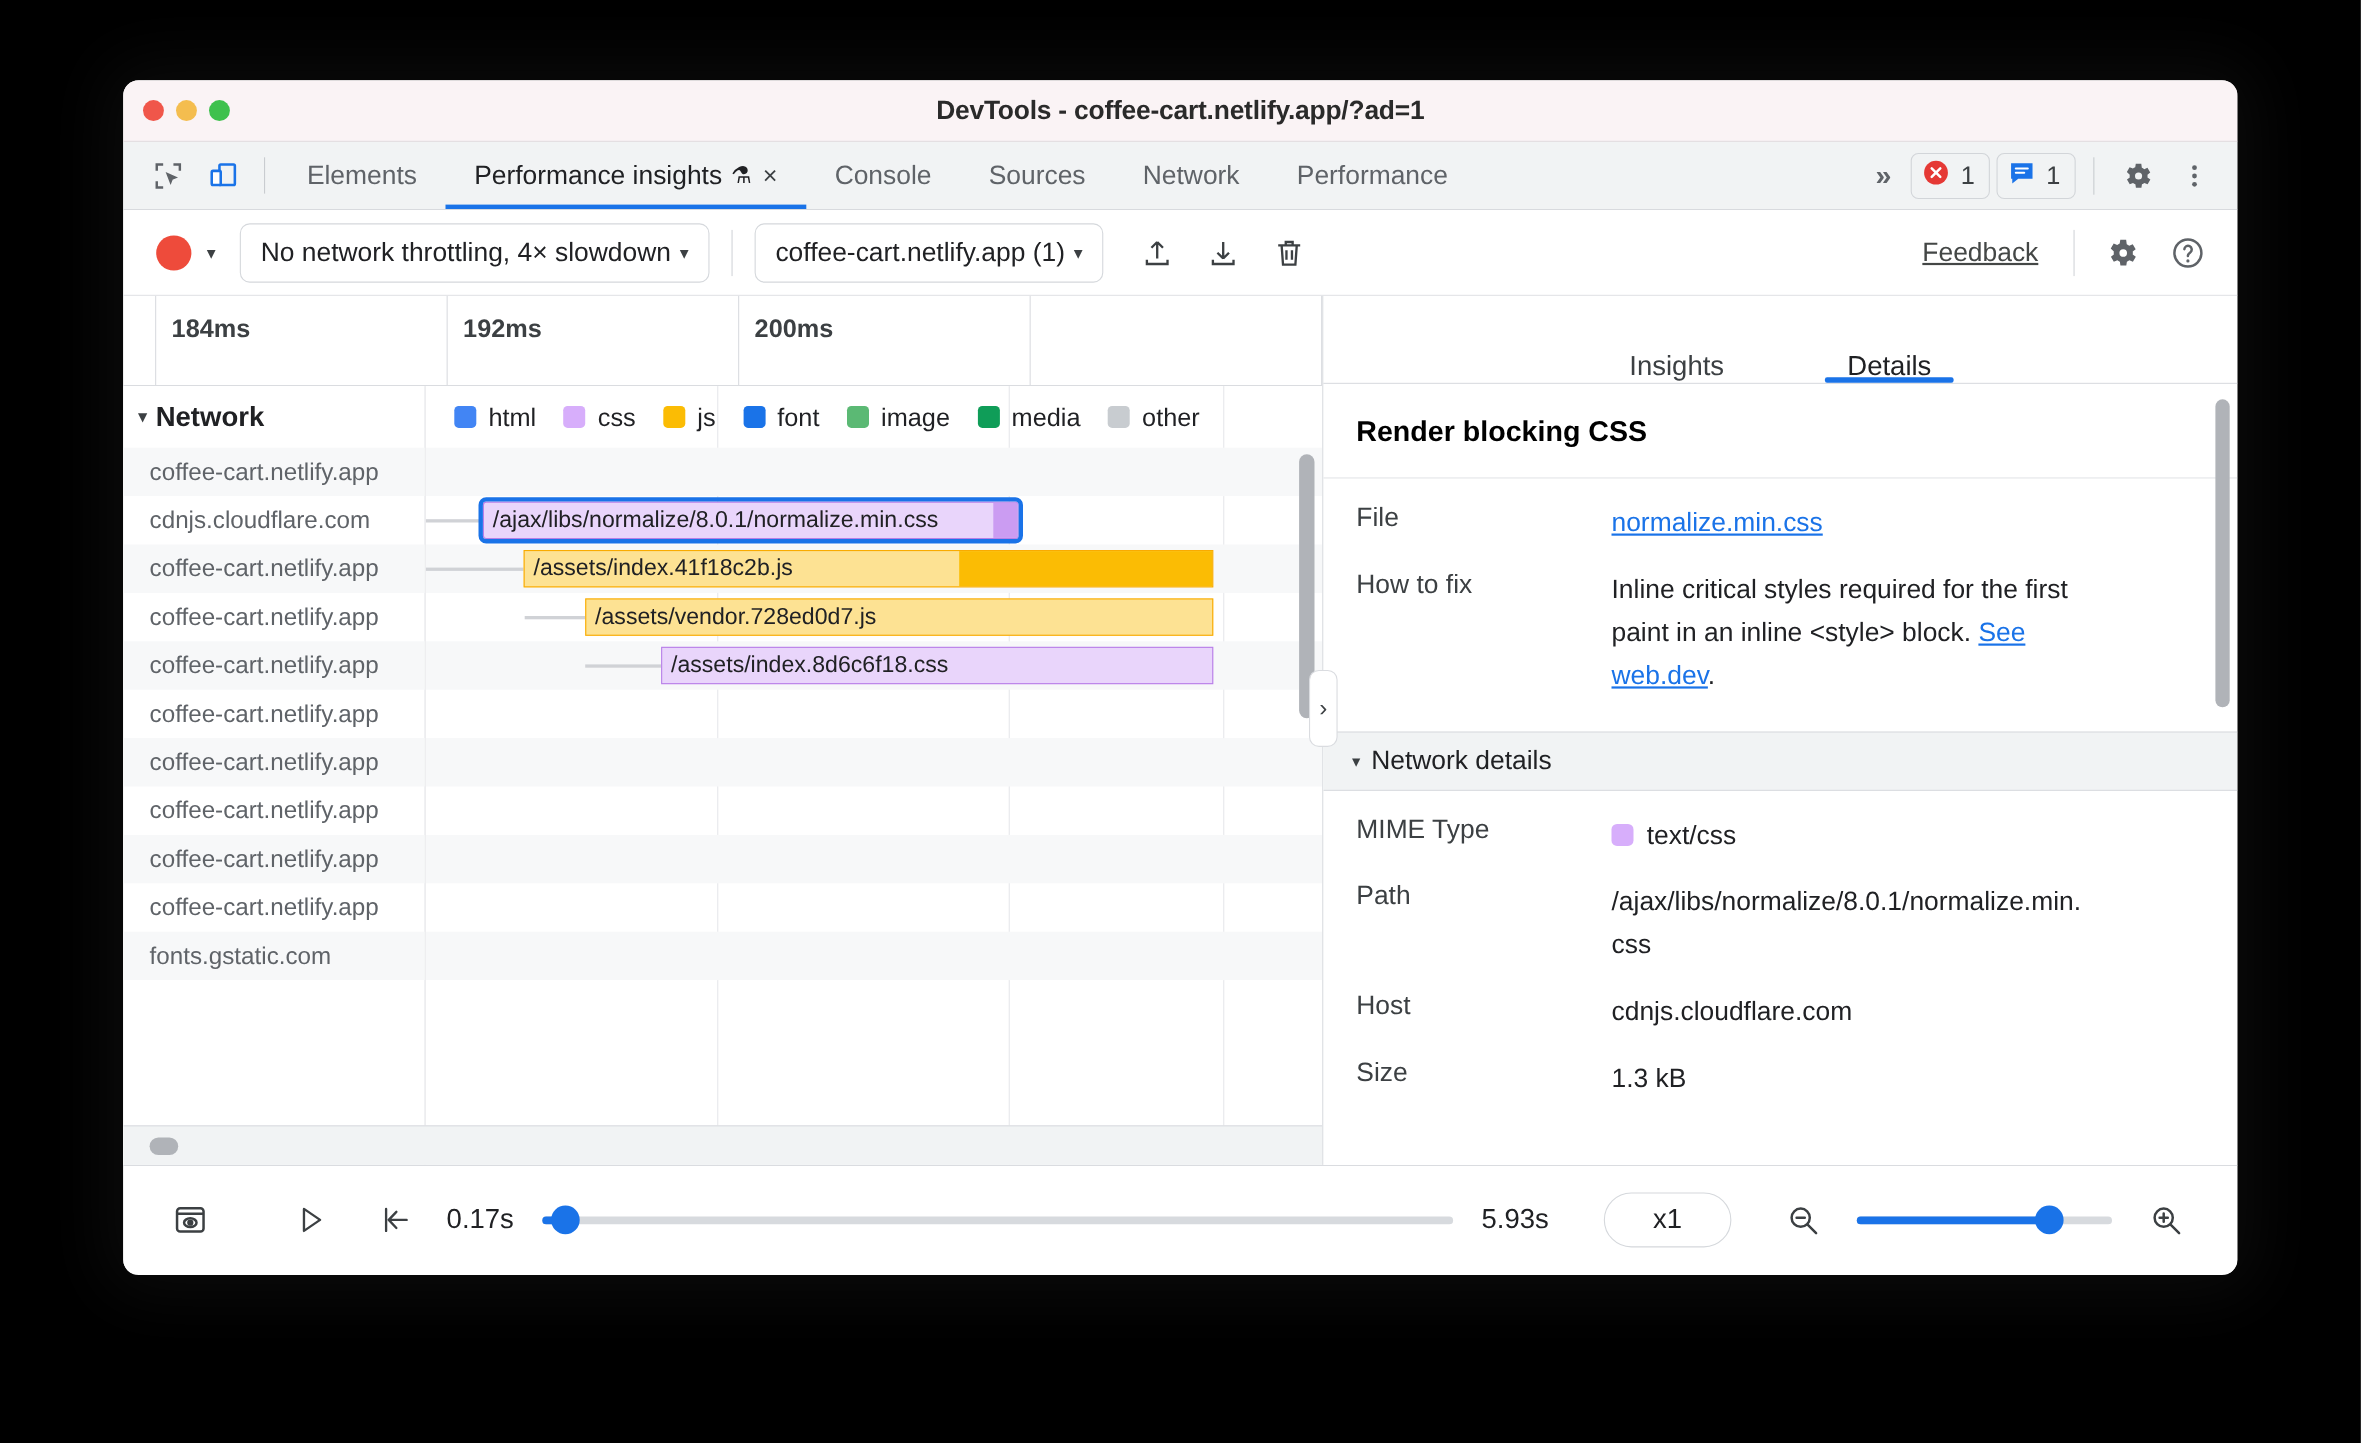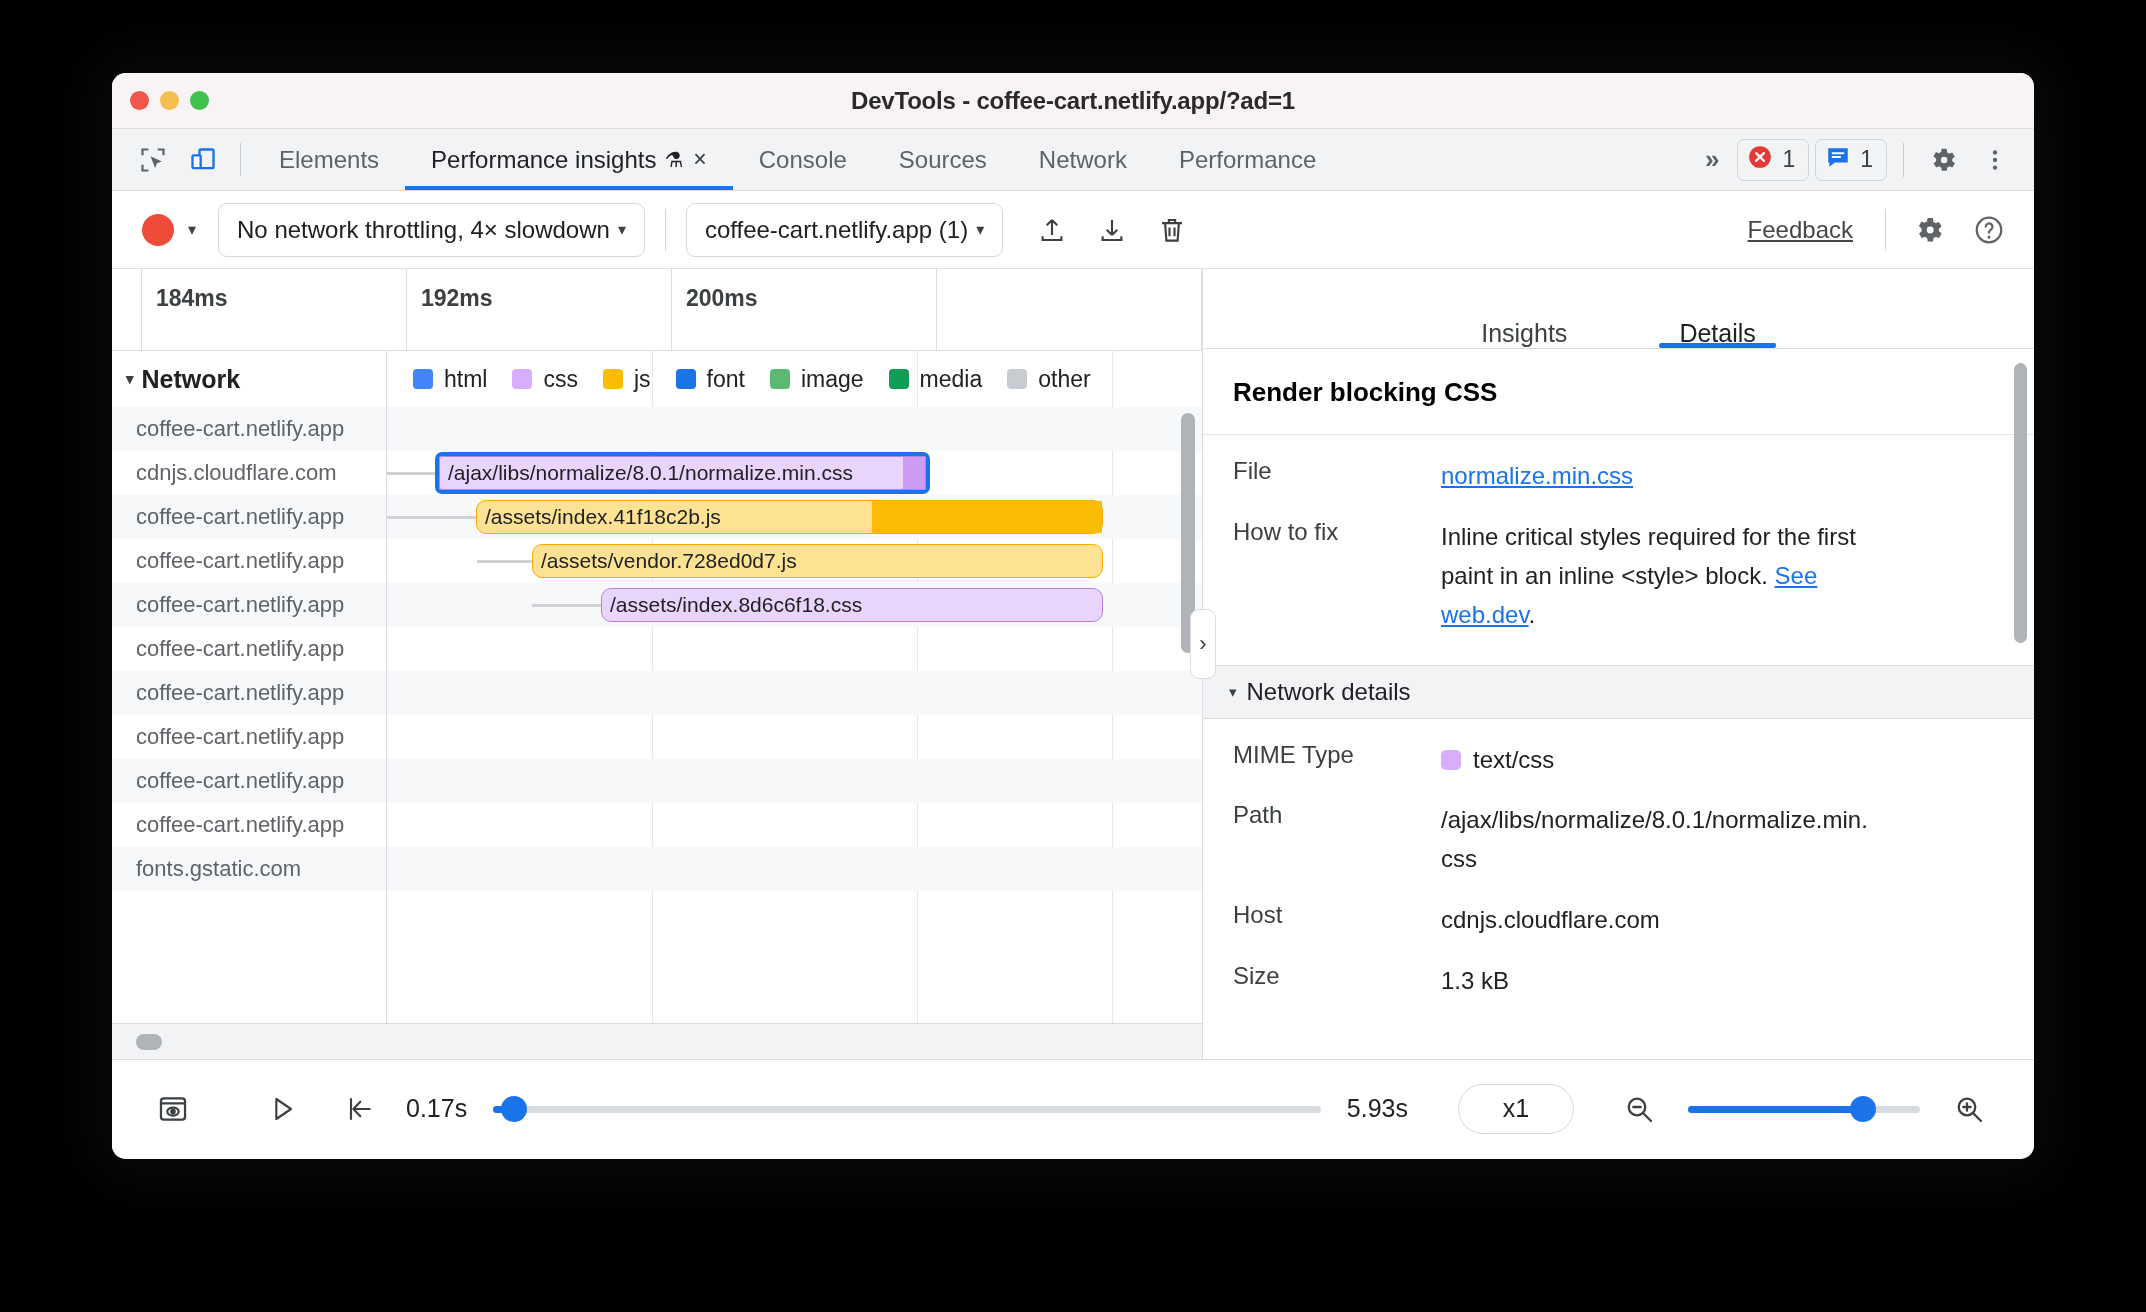--- a/index.html
+++ b/index.html
@@ -123,21 +123,21 @@
   #legend {
     height: 56px; display: flex; align-items: center; gap: 11px;
     padding-left: 26px; font-size: 23px; color: #202124;
   }
   .lg { display: flex; align-items: center; gap: 11px; margin-right: 14px; }
   .sw { width: 20px; height: 20px; border-radius: 4px; }
   .brow { height: 44px; position: relative; }
   .brow.alt { background: #f7f8f9; }
   .bar {
     position: absolute; top: 5px; height: 34px;
-    border-radius: 10px; display: flex; align-items: center;
+    border-radius: 0; display: flex; align-items: center;
     font-size: 21px; color: #202124; white-space: nowrap;
     padding-left: 8px;
   }
   .bar.sel { outline: 4px solid #1a73e8; border-radius: 3px; }
   .wline { position: absolute; top: 21px; height: 3px; background: #d0d2d6; }
   .gridline { position: absolute; top: 0; bottom: 0; width: 1px; background: #e6e8eb; }
 
   
   #vscroll {
     position: absolute; right: 7px; top: 62px; width: 14px; height: 240px;
@@ -175,21 +175,21 @@
     content: ""; position: absolute; left: 8px; right: 8px; bottom: 0;
     height: 5px; background: #1a73e8; border-radius: 2px;
   }
   #rcontent { flex: 1; overflow: hidden; position: relative; }
   #rtitle {
     font-size: 26px; font-weight: bold; color: #000000;
     padding: 28px 30px 26px 30px; border-bottom: 1px solid #e3e5e8;
   }
   .frow { display: flex; padding: 0 30px; margin-top: 22px; font-size: 24px; }
   .fkey { width: 208px; color: #3c4043; flex-shrink: 0; }
-  .fval { color: #202124; line-height: 1.62; }
+  .fval { color: #202124; line-height: 1.62; margin-left: 24px; }
   .fval a, .link { color: #1a73e8; text-decoration: underline; }
   .warn { color: #f9ab00; font-size: 25px; margin-left: 12px; }
   #netsec {
     margin-top: 30px; height: 54px; display: flex; align-items: center; gap: 10px;
     padding-left: 26px; background: #f1f3f4;
     border-top: 1px solid #dadce0; border-bottom: 1px solid #dadce0;
     font-size: 24px; color: #202124;
   }
   #netsec .tri { font-size: 15px; color: #3c4043; }
   .mime-sw { width: 20px; height: 20px; border-radius: 5px; display: inline-block;

